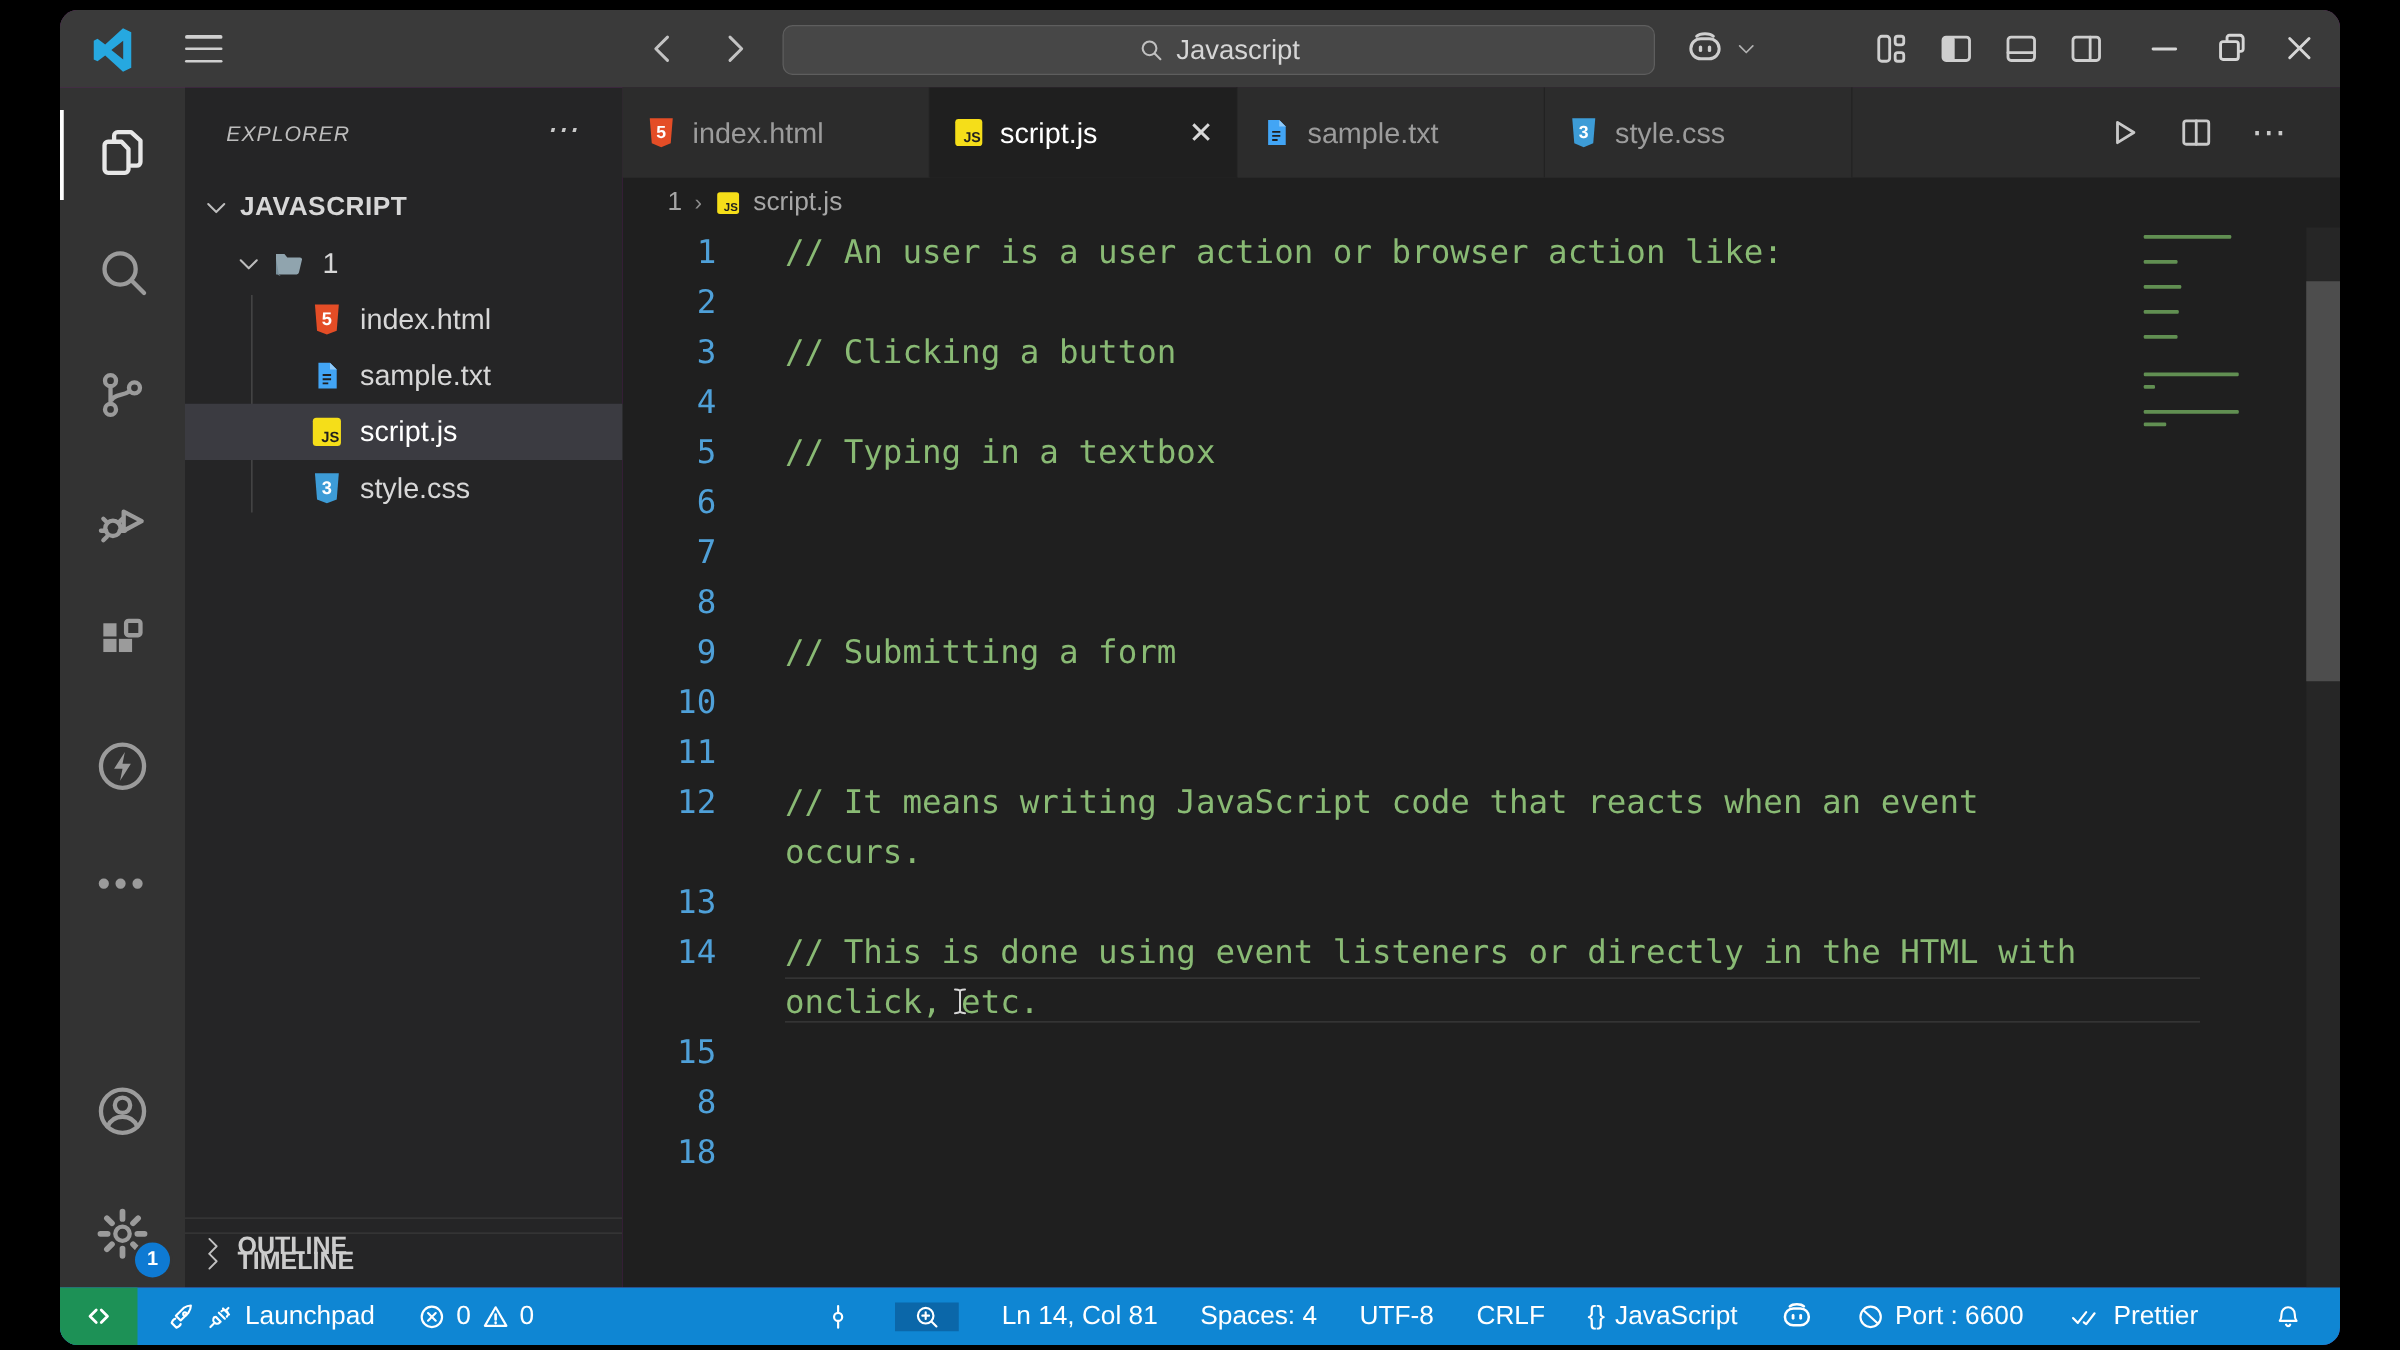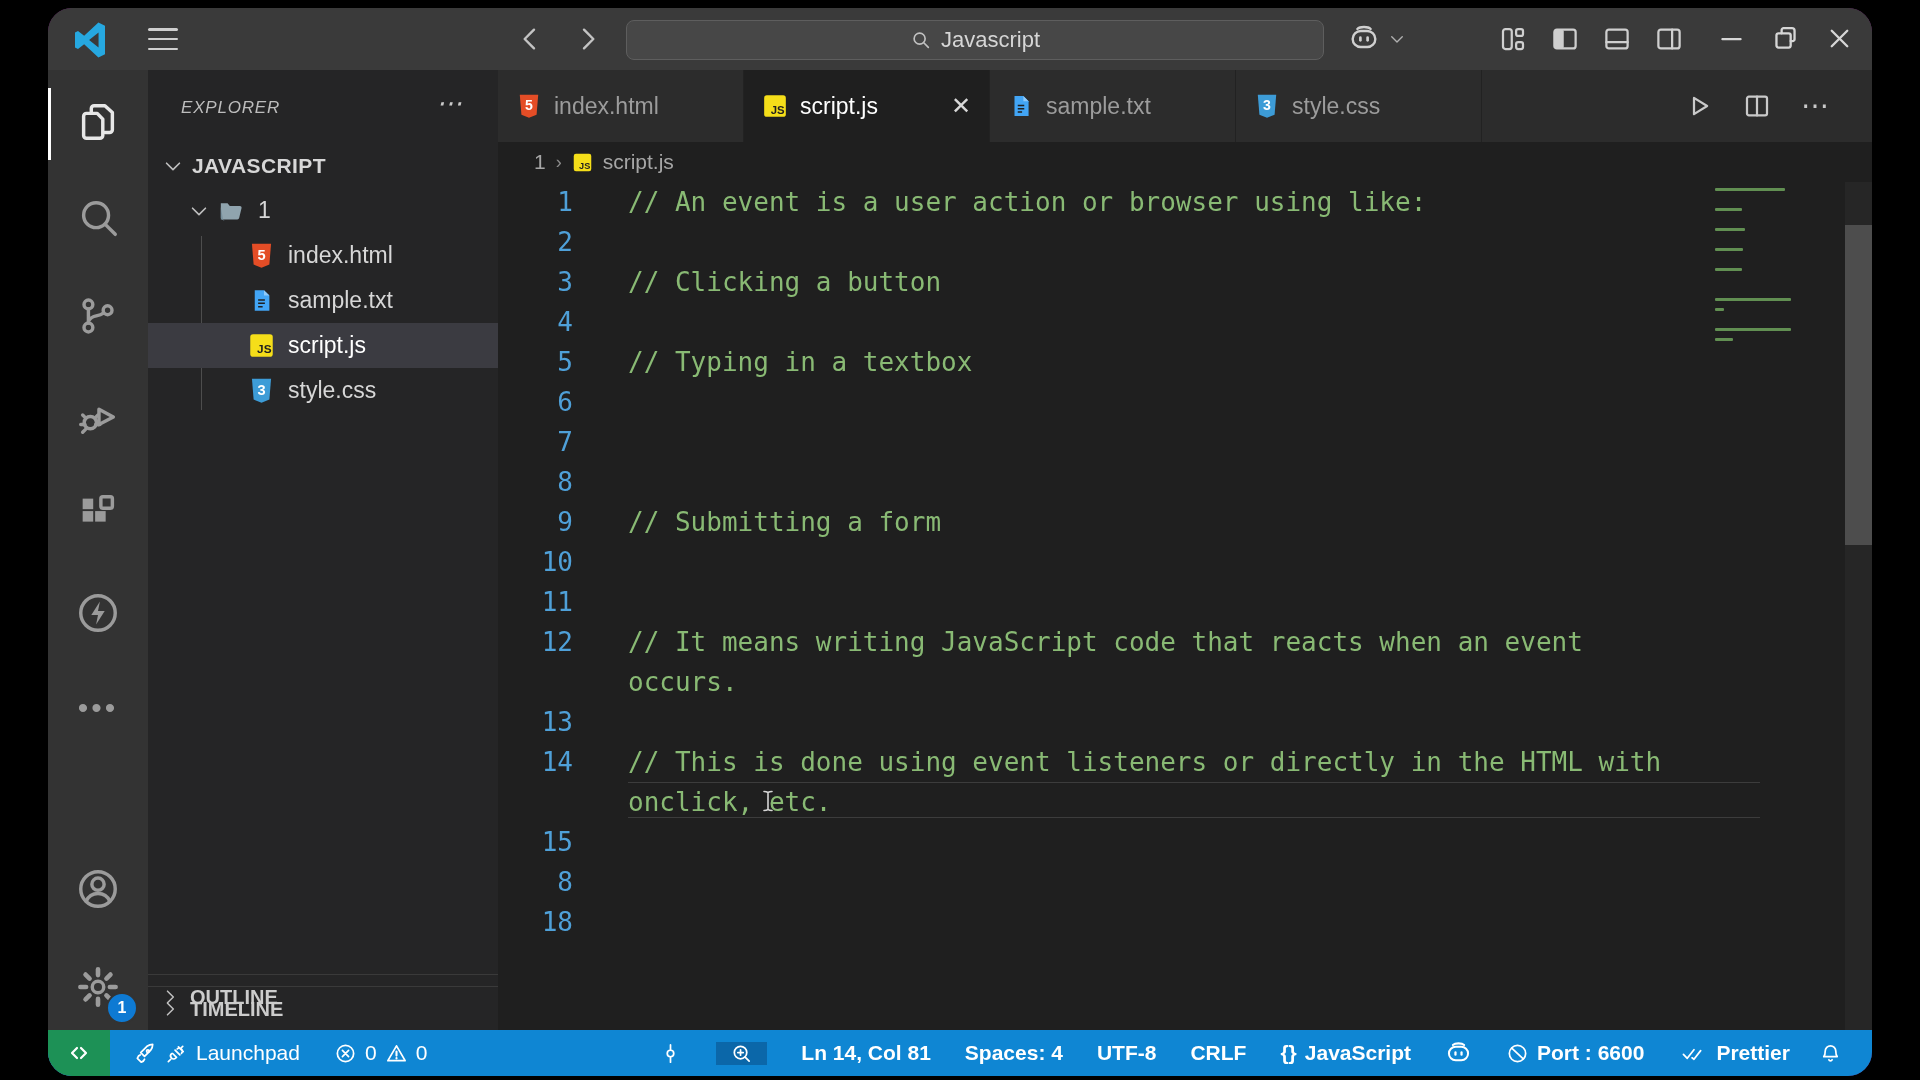--- a/index.html
+++ b/index.html
@@ -1,18 +1,18 @@
 <!DOCTYPE html>
 <html><head>
 <meta charset="utf-8">
 <style>
   html,body{margin:0;padding:0;width:1920px;height:1080px;background:#000;overflow:hidden;
     font-family:"Liberation Sans",sans-serif;-webkit-font-smoothing:antialiased;}
   .window{position:absolute;left:48px;top:8px;width:1824px;height:1068px;background:#701a75;
-    border-radius:24px;overflow:hidden;}
+    border-radius:14px;overflow:hidden;}
   
   .titlebar{position:absolute;left:0;top:0;width:100%;height:62px;background:#3a3a3a;display:flex;align-items:center;}
   .tb-logo{position:absolute;left:24px;top:14px;width:36px;height:36px;}
   .tb-menu{position:absolute;left:100px;top:20px;width:30px;height:22px;display:flex;flex-direction:column;justify-content:space-between;cursor:pointer;}
   .tb-menu i{display:block;height:2.5px;background:#cfcfcf;border-radius:2px;}
   .tb-nav{position:absolute;left:466px;top:15px;display:flex;gap:26px;color:#c3c3c3;}
   .tb-nav .nbtn{width:32px;height:32px;}
   .searchbox{position:absolute;left:578px;top:12px;width:696px;height:38px;background:#474747;border:1px solid #5e5e5e;
     border-radius:8px;display:flex;align-items:center;justify-content:center;gap:9px;color:#d6d6d6;font-size:22px;}
   .searchbox .sic{width:22px;height:22px;opacity:.85;}
@@ -327,21 +327,21 @@
         <span class="fi"><svg width="100%" height="100%" viewBox="0 0 24 24">
               <rect x="2" y="2" width="20" height="20" rx="2.5" fill="#f5de19"></rect>
               <text x="14.5" y="19" font-size="10.5" font-weight="bold" fill="#1f1f1f" text-anchor="middle" font-family="Liberation Sans,sans-serif">JS</text>
             </svg></span>
         <span>script.js</span>
       </div>
       <div class="code-area">
         <div id="code-rows">
             <div class="crow">
               <span class="gut">1</span>
-              <span class="ctext">// An event is a user action or browser using like:</span>
+              <span class="ctext">// An user is a user action or browser action like:</span>
             </div>
             <div class="crow">
               <span class="gut">2</span>
               <span class="ctext"></span>
             </div>
             <div class="crow">
               <span class="gut">3</span>
               <span class="ctext">// Clicking a button</span>
             </div>
             <div class="crow">
@@ -450,21 +450,21 @@
               <path d="M8.8 8.8l6.4 6.4M15.2 8.8l-6.4 6.4"></path>
             </svg></span>
         <span>0</span>
         <span class="si"><svg width="100%" height="100%" viewBox="0 0 24 24" fill="none" stroke="currentColor" stroke-width="1.8" stroke-linecap="round" stroke-linejoin="round">
               <path d="M12 4 21 19.5H3z"></path>
               <path d="M12 10v4.2M12 16.8v.4" stroke-width="2.2"></path>
             </svg></span>
         <span>0</span>
       </div>
     </div>
-    <div class="gap34" style="margin-left:232px;font-weight:bold;">
+    <div class="gap34" style="margin-left:232px;">
       <div class="sbi">
         <span class="si"><svg width="100%" height="100%" viewBox="0 0 24 24" fill="none" stroke="currentColor" stroke-width="1.8" stroke-linecap="round" stroke-linejoin="round">
               <path d="M12 3v5M12 16v5"></path>
               <circle cx="12" cy="12" r="3.4"></circle>
             </svg></span>
       </div>
       <div class="sbi sb-tile">
         <span class="si"><svg width="100%" height="100%" viewBox="0 0 24 24" fill="none" stroke="currentColor" stroke-width="1.8" stroke-linecap="round" stroke-linejoin="round">
               <circle cx="11" cy="11" r="6.5"></circle>
               <path d="M15.8 15.8 20 20M11 8.2v5.6M8.2 11h5.6"></path>

